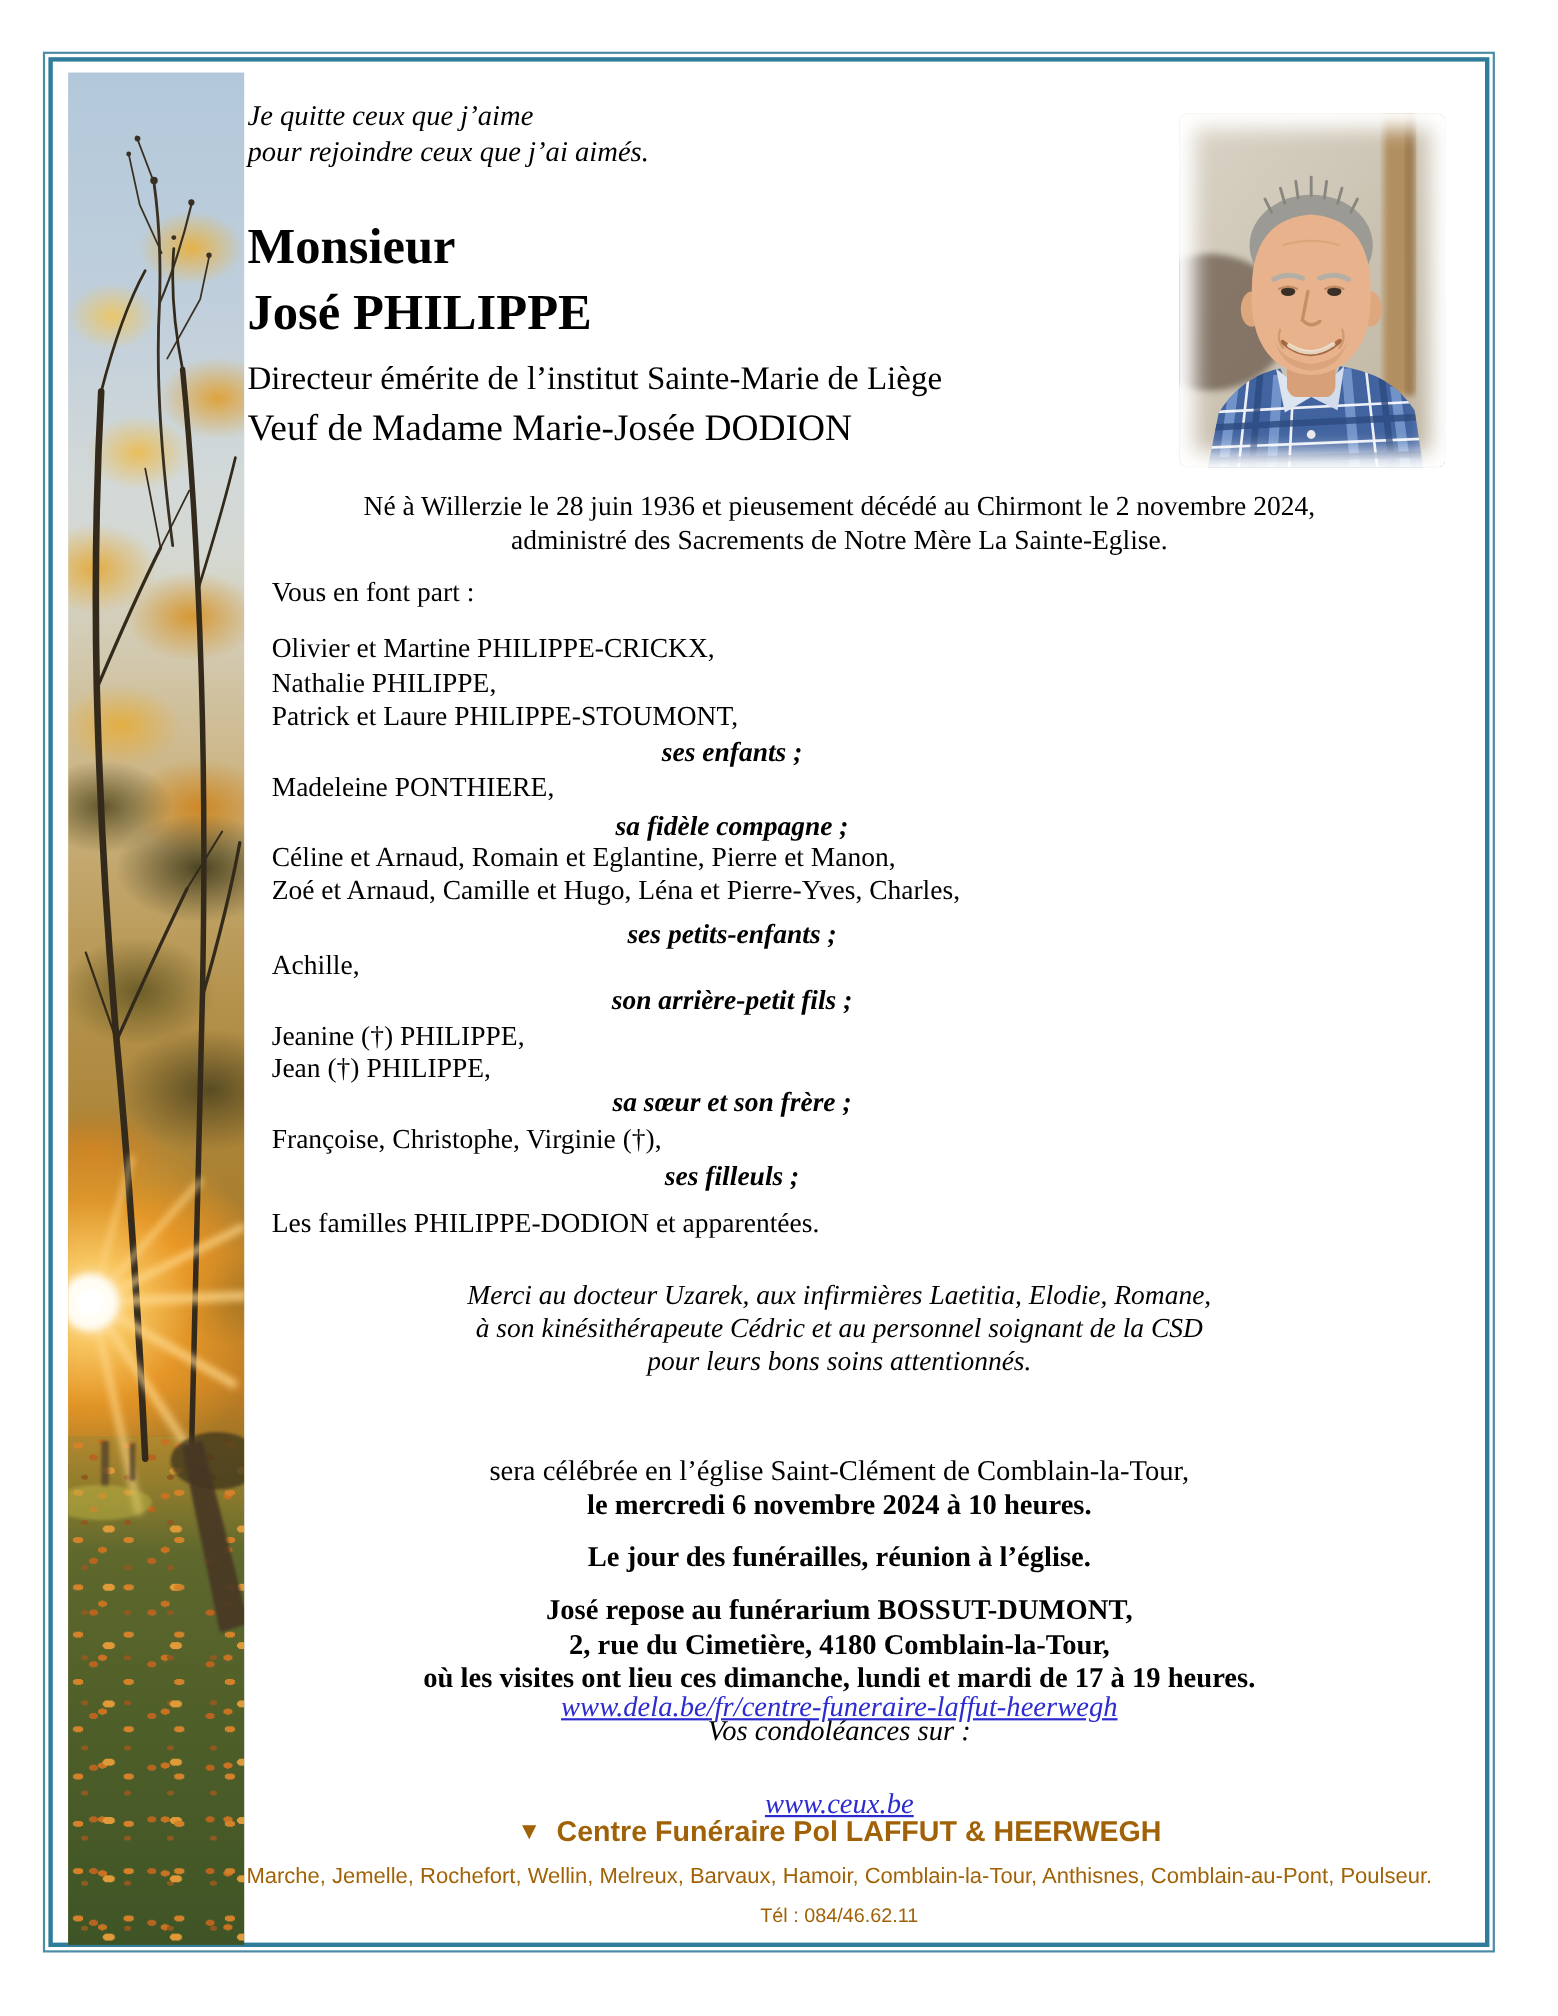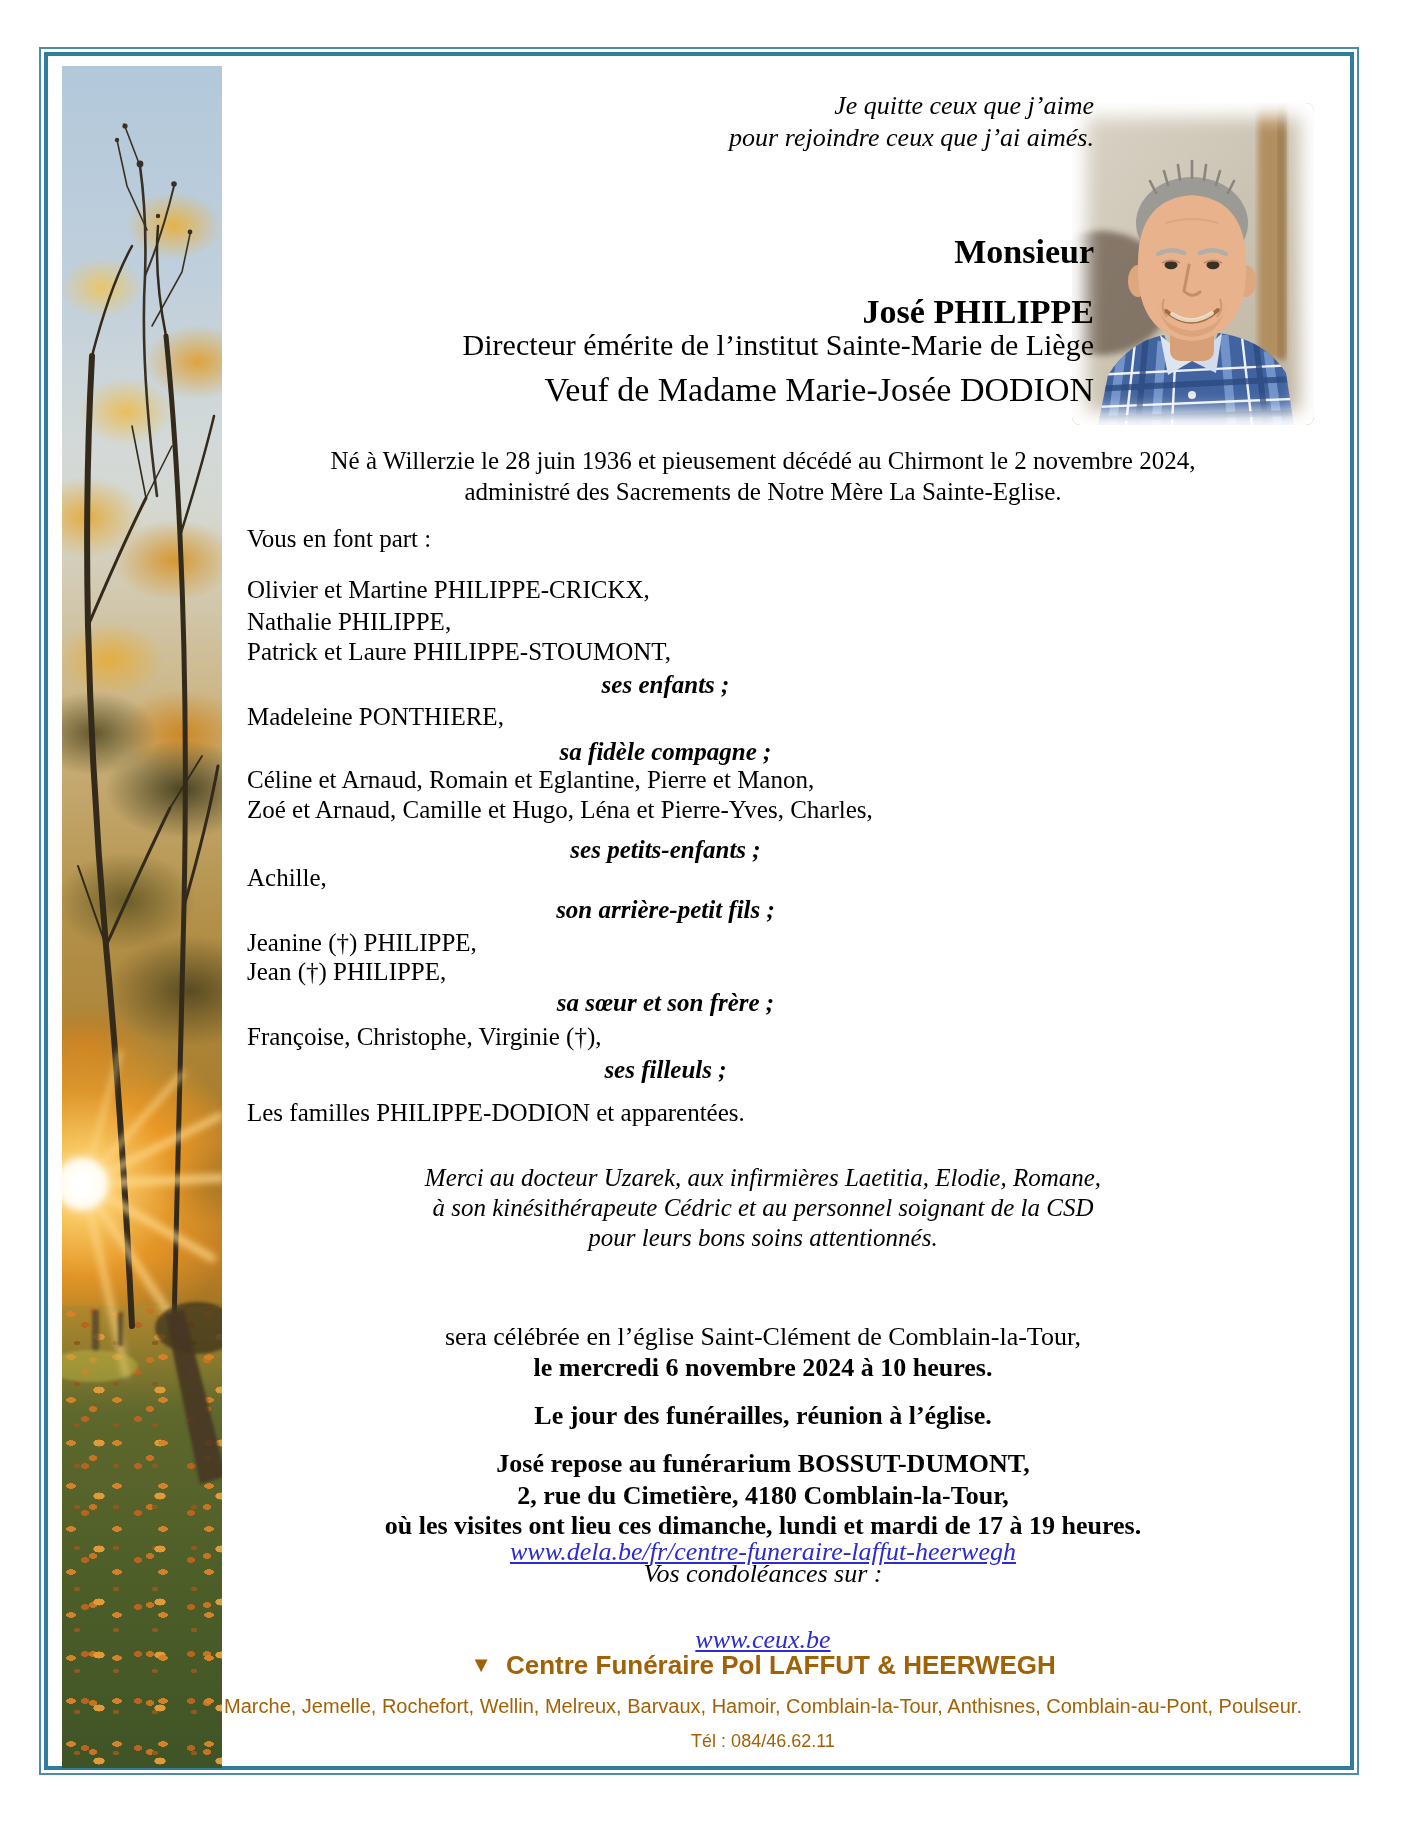--- a/index.html
+++ b/index.html
@@ -51,28 +51,28 @@
   .strip-art{position:absolute;left:0;top:0;width:160px;height:1702px;}
 
   
   .portrait{position:absolute;left:1072px;top:103px;width:242px;height:322px;
     border-radius:8px;overflow:hidden;}
   .portrait .fade{position:absolute;inset:0;box-shadow:inset 0 0 18px 14px #fff;border-radius:8px;}
 
   
   #content{position:absolute;left:223px;top:0;width:1120px;height:1833px;}
   .line{position:absolute;white-space:nowrap;font-size:25px;line-height:1.2;}
-  .w-head{left:16px;width:855px;text-align:right;}
+  .w-head{left:2px;width:855px;text-align:left;}
   .w-center{left:0;width:1080px;text-align:center;}
   .names{left:24px;text-align:left;}
   .relation{left:0;width:885px;text-align:center;font-weight:bold;font-style:italic;}
   .it{font-style:italic;}
   .b{font-weight:bold;}
   .quote{font-size:26px;}
-  .salutation,.deceased-name{font-size:34px;font-weight:bold;margin-top:36px;}
+  .salutation,.deceased-name{font-size:46px;font-weight:bold;}
   .title-line{font-size:30px;}
   .widower{font-size:34px;}
   .cer{font-size:26px;}
   .link{color:#2b2bd0;text-decoration:underline;font-style:italic;cursor:pointer;}
   .sans{font-family:"Liberation Sans",sans-serif;color:#a16207;}
   .fh-name{font-size:26px;font-weight:bold;}
   .fh-cities{font-size:20px;}
   .fh-tel{font-size:18px;}
   .tri{display:inline-block;margin-right:14px;font-size:22px;vertical-align:2px;}
 </style>

